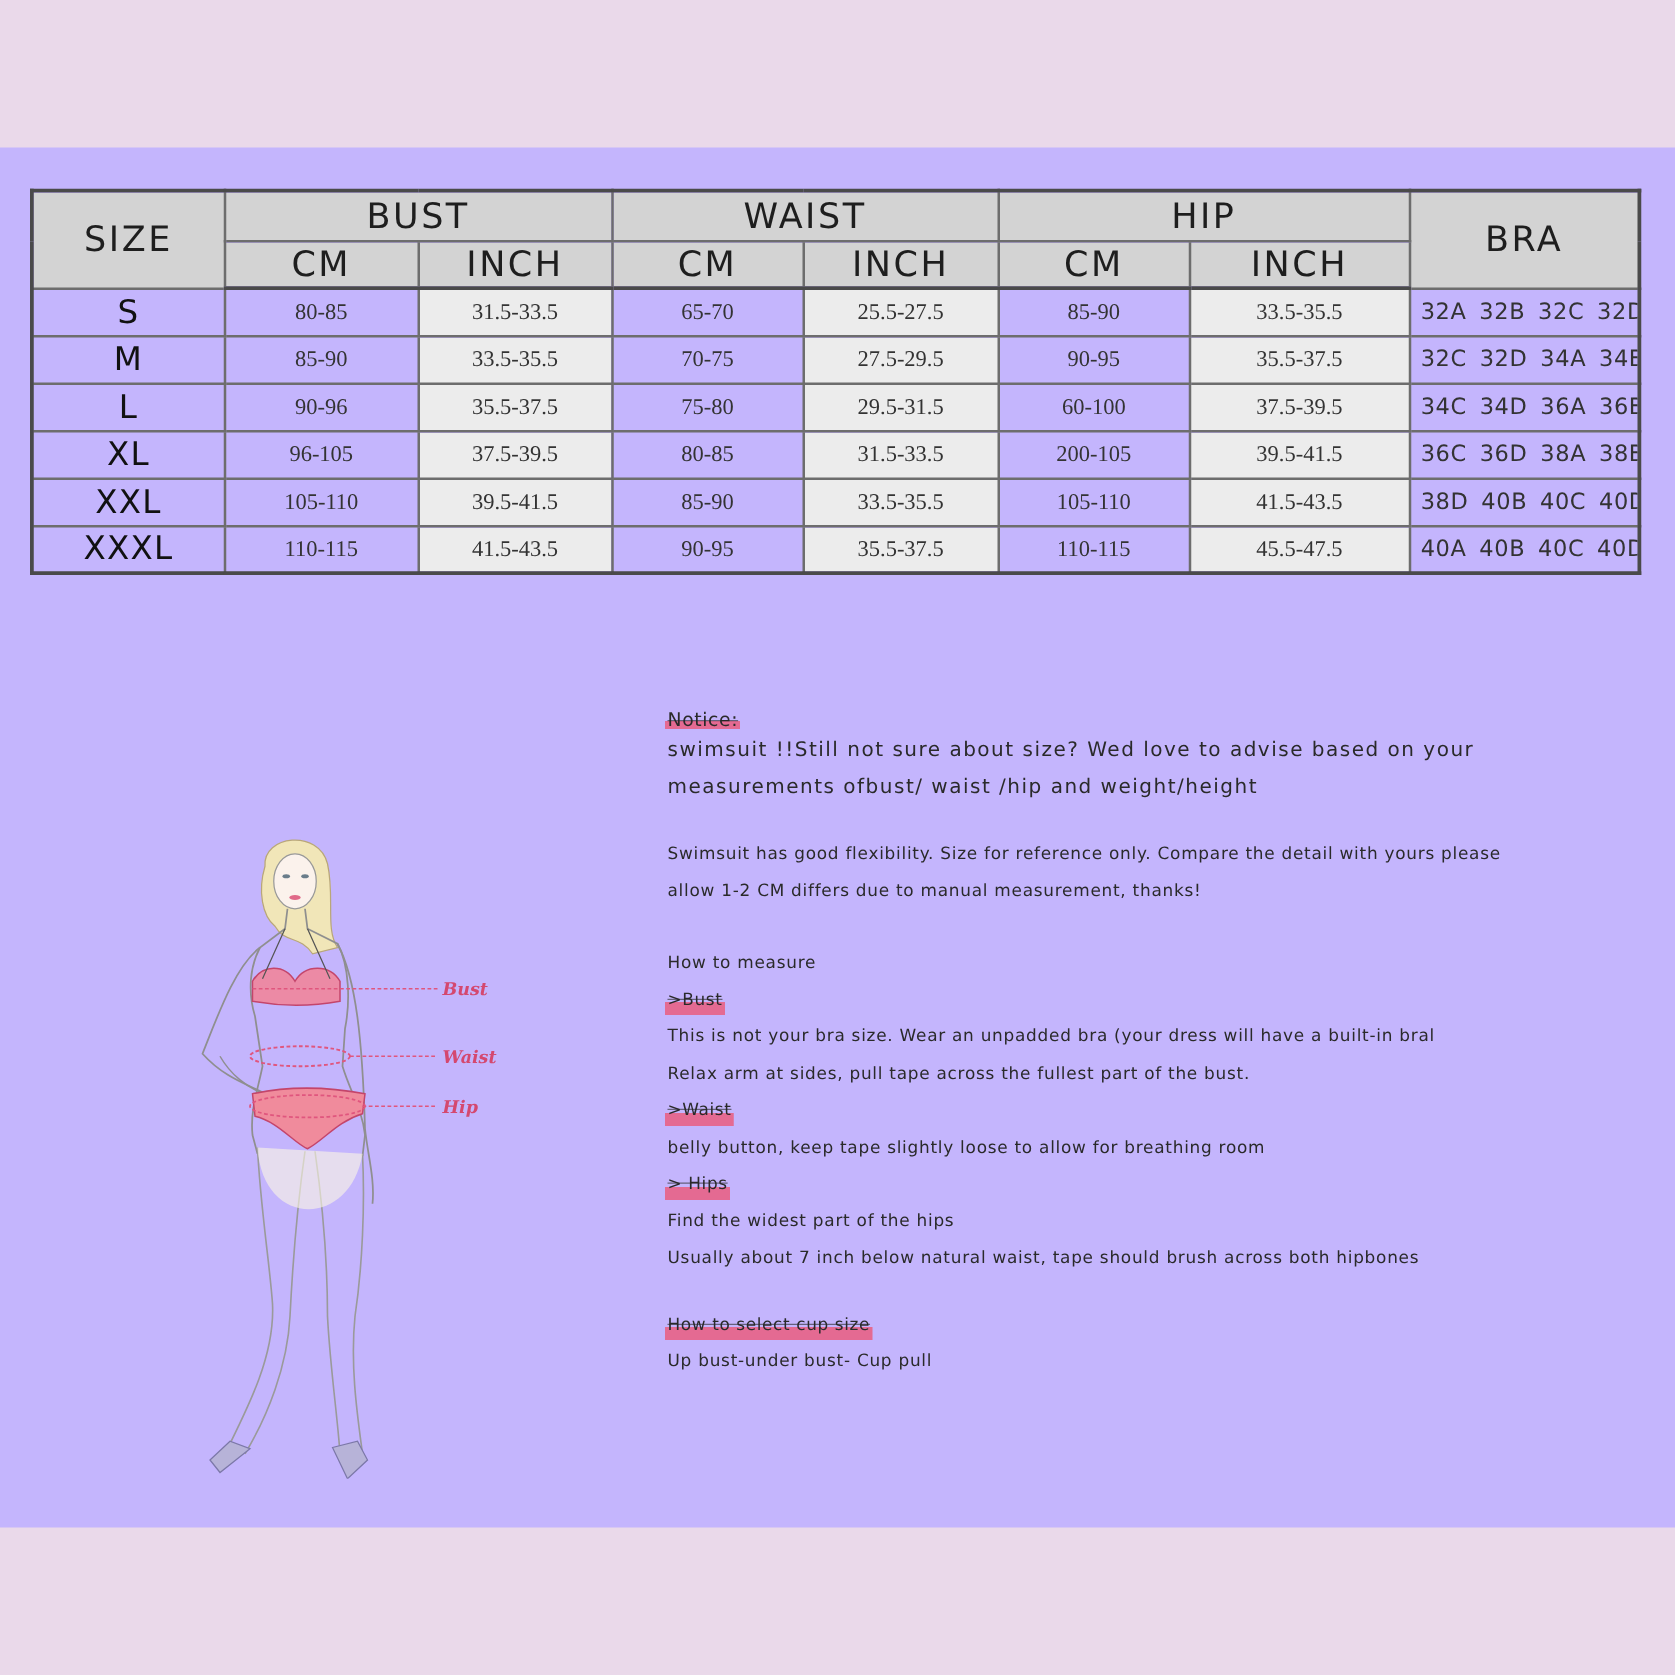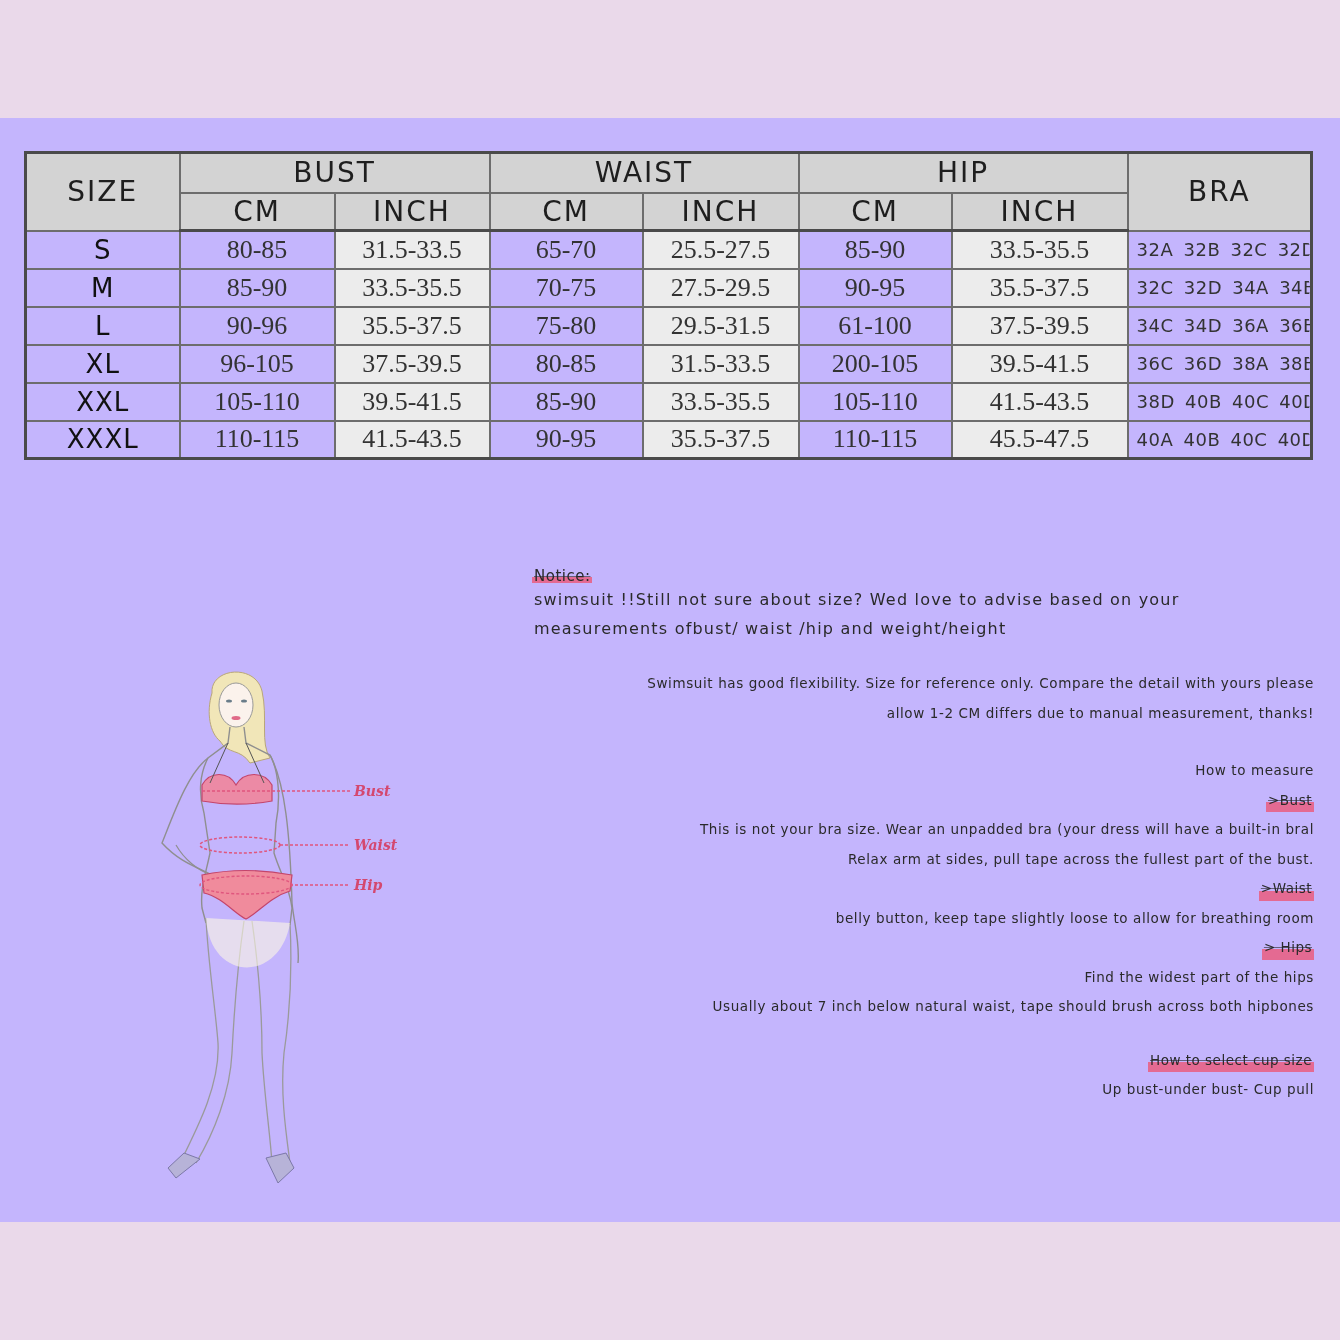--- a/index.html
+++ b/index.html
@@ -19,38 +19,38 @@
   .size-chart th, .size-chart td {
     border: 2px solid #6d6d6d; text-align: center; padding: 0; overflow: hidden; white-space: nowrap;
   }
   .size-chart th {
     background: #d3d3d3; color: #1e1e1e; font-family: "DejaVu Sans", sans-serif;
     font-weight: normal; font-size: 28px; letter-spacing: 2px;
   }
   .size-chart thead tr.h1 th { height: 40px; }
   .size-chart thead tr.h2 th { height: 38px; }
   .size-chart thead tr.h2 th { border-bottom: 3px solid #4a4a4a; }
-  .size-chart tbody td { height: 38px; font-size: 26px; color: #333; font-family: "Liberation Serif", serif; }
+  .size-chart tbody td { height: 38px; font-size: 18px; color: #333; font-family: "Liberation Serif", serif; }
   .size-chart tbody td.size-cell { font-family: "DejaVu Sans", sans-serif; font-size: 26px; color: #111; letter-spacing: 1px; }
   .size-chart tbody td.inch { background: #ececec; }
-  .size-chart tbody td.bra { font-family: "DejaVu Sans", sans-serif; font-size: 18px; color: #333; letter-spacing: 0.5px; text-align: left; padding-left: 8px; word-spacing: 4px; border-radius: 18px; }
+  .size-chart tbody td.bra { font-family: "DejaVu Sans", sans-serif; font-size: 18px; color: #333; letter-spacing: 0.5px; text-align: left; padding-left: 8px; word-spacing: 4px; }
 
   
   .figure { position: absolute; left: 140px; top: 545px; width: 280px; height: 520px; }
   .figure svg { width: 100%; height: 100%; }
 
   
   .notes { position: absolute; left: 534px; top: 448px; width: 780px; color: #2a2a2a; font-family: "DejaVu Sans", sans-serif; font-weight: normal; }
   .notes .hl {
     display: inline-block; font-size: 15px; color: #2a2a2a; letter-spacing: 0.5px;
     background: linear-gradient(to bottom, transparent 55%, #e46a92 55%, #e46a92 90%, transparent 90%);
     padding: 0 2px; margin-left: -2px; text-decoration: line-through; text-decoration-color: rgba(40,40,40,0.6);
   }
   .notes .big { font-size: 16px; line-height: 29px; letter-spacing: 1.2px; }
-  .notes .small { font-size: 13.5px; line-height: 29.5px; letter-spacing: 0.6px; text-align: right; }
+  .notes .small { font-size: 13.5px; line-height: 29.5px; letter-spacing: 0.6px; }
   .notes .line { display: block; white-space: nowrap; }
 </style>
 </head>
 <body>
 
 <div class="band-top"></div>
 
 <div class="sheet">
 
   <table class="size-chart">
@@ -101,21 +101,21 @@
         <td>90-95</td>
         <td class="inch">35.5-37.5</td>
         <td class="bra">32C  32D  34A  34B</td>
       </tr>
       <tr>
         <td class="size-cell">L</td>
         <td>90-96</td>
         <td class="inch">35.5-37.5</td>
         <td>75-80</td>
         <td class="inch">29.5-31.5</td>
-        <td>61-100</td>
+        <td>60-100</td>
         <td class="inch">37.5-39.5</td>
         <td class="bra">34C  34D  36A  36B</td>
       </tr>
       <tr>
         <td class="size-cell">XL</td>
         <td>96-105</td>
         <td class="inch">37.5-39.5</td>
         <td>80-85</td>
         <td class="inch">31.5-33.5</td>
         <td>200-105</td>

